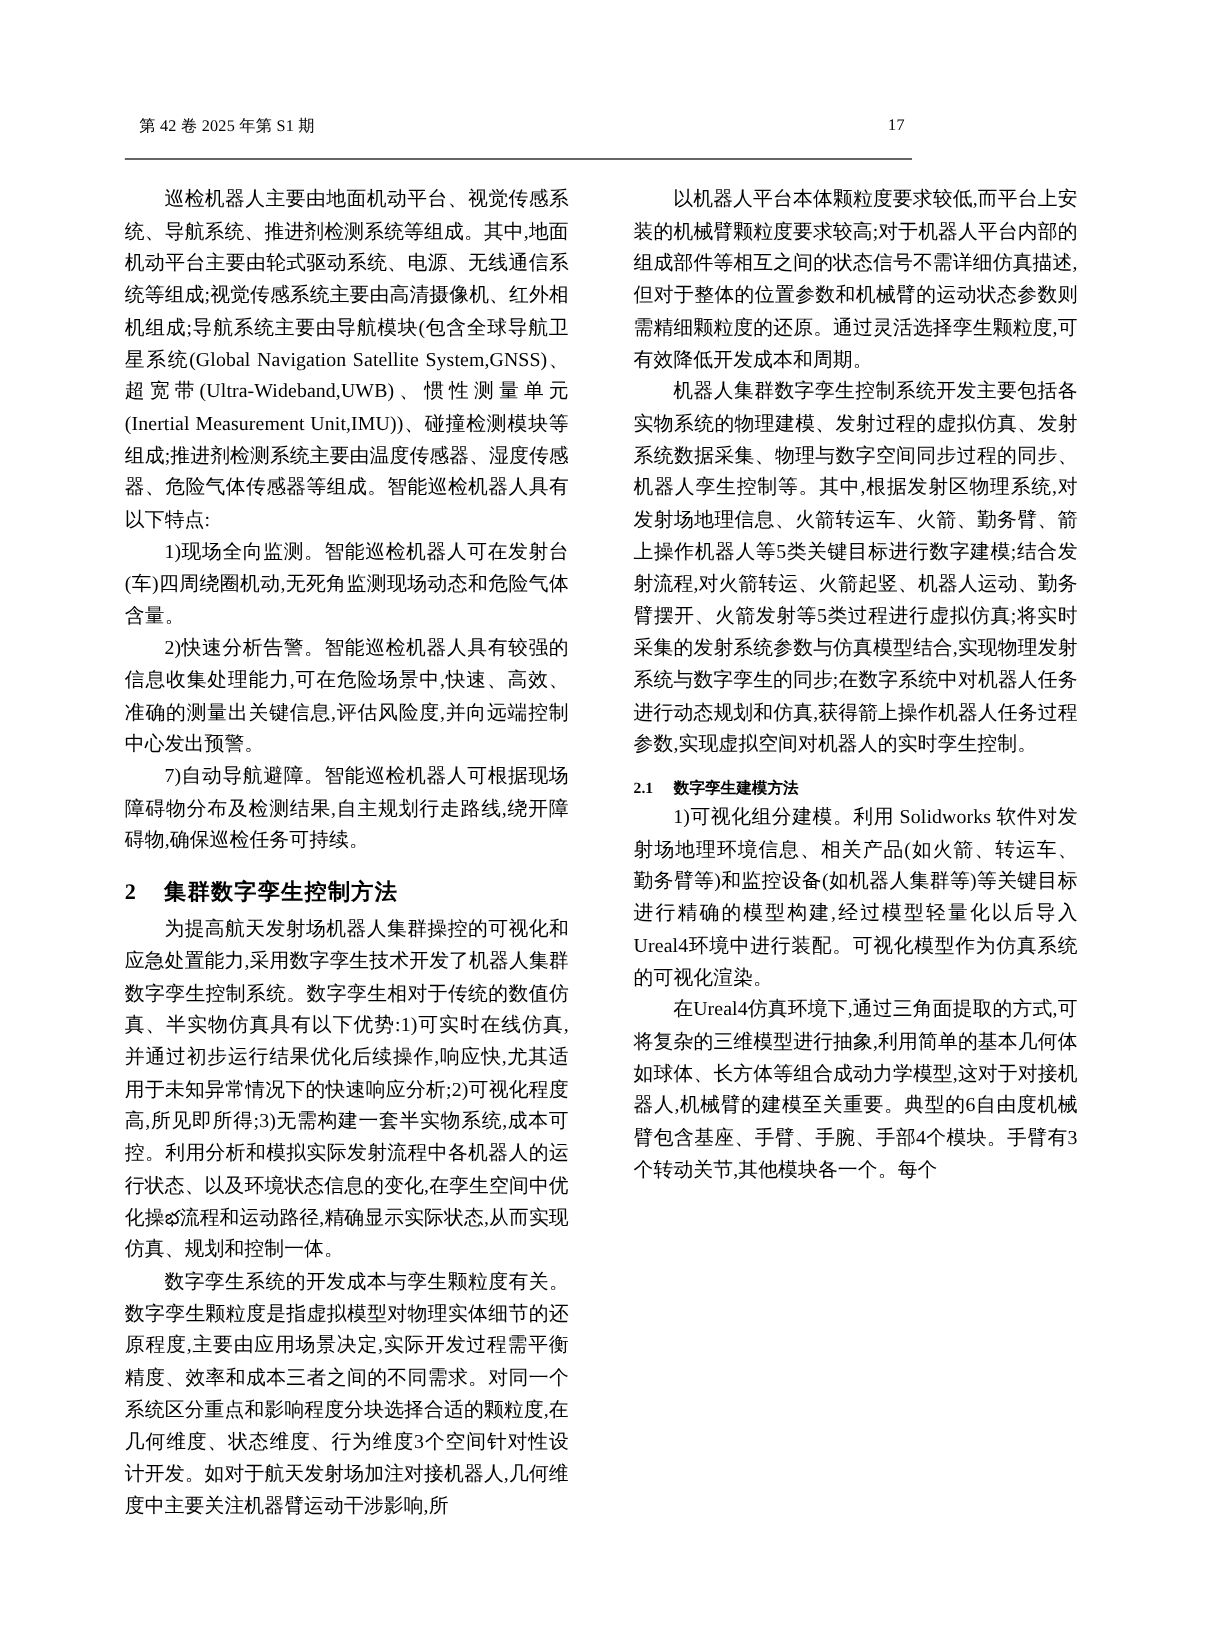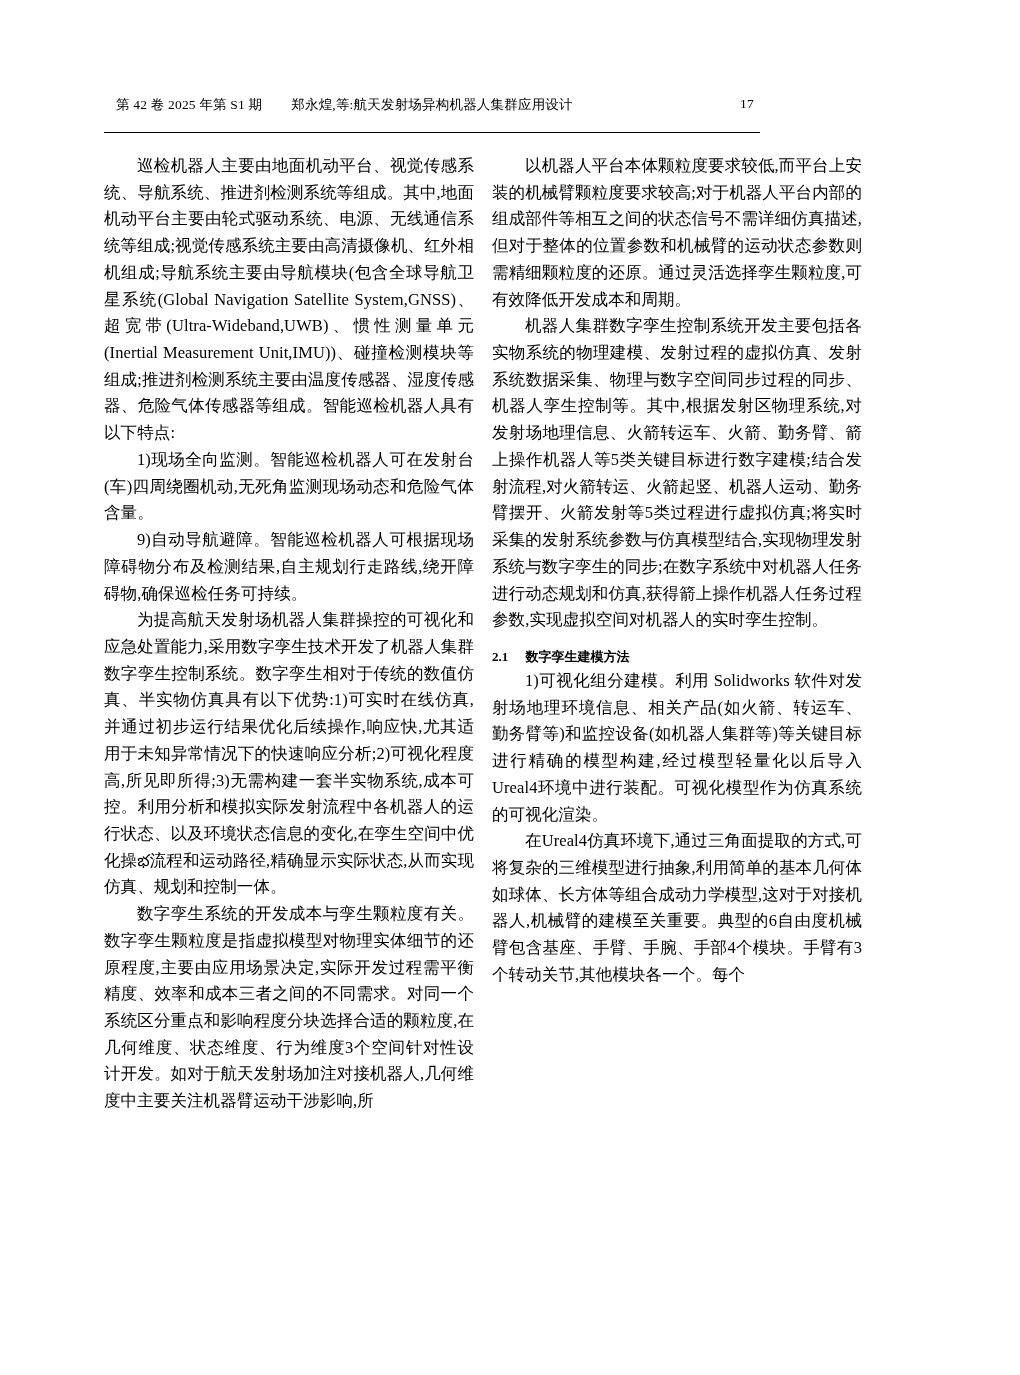--- a/index.html
+++ b/index.html
@@ -52,21 +52,21 @@
   .rule {
     margin-top: 6px;
     border-top: 1px solid #000;
     width: 100%;
   }
   
   .columns {
     margin-top: 20px;
     display: flex;
     flex-direction: row;
-    gap: 18px;
+    gap: 54px;
     align-items: flex-start;
   }
   .col {
     width: 370px;
     flex: 0 0 370px;
   }
   p {
     margin: 0;
     font-size: 16.5px;
     line-height: 1.62;
@@ -92,32 +92,37 @@
     margin-right: 14px;
   }
 </style>
 </head>
 <body>
 
 <div class="page">
 
   <div class="runhead">
     <div class="left">第 42 卷 2025 年第 S1 期</div>
-    <div class="center">郑永煌,等:航天发射场异构机器人集群应用设计</div>
     <div class="right">17</div>
   </div>
   <div class="rule"></div>
 
   <div class="columns">
 
     <div class="col">
       <p class="ind">巡检机器人主要由地面机动平台、视觉传感系统、导航系统、推进剂检测系统等组成。其中,地面机动平台主要由轮式驱动系统、电源、无线通信系统等组成;视觉传感系统主要由高清摄像机、红外相机组成;导航系统主要由导航模块(包含全球导航卫星系统(Global Navigation Satellite System,GNSS)、超宽带(Ultra-Wideband,UWB)、惯性测量单元(Inertial Measurement Unit,IMU))、碰撞检测模块等组成;推进剂检测系统主要由温度传感器、湿度传感器、危险气体传感器等组成。智能巡检机器人具有以下特点:</p>
       <p class="ind">1)现场全向监测。智能巡检机器人可在发射台(车)四周绕圈机动,无死角监测现场动态和危险气体含量。</p>
-      <p class="ind">9)自动导航避障。智能巡检机器人可根据现场障碍物分布及检测结果,自主规划行走路线,绕开障碍物,确保巡检任务可持续。</p>
+      <p class="ind">2)快速分析告警。智能巡检机器人具有较强的信息收集处理能力,可在危险场景中,快速、高效、准确的测量出关键信息,评估风险度,并向远端控制中心发出预警。</p>
+      <p class="ind">7)自动导航避障。智能巡检机器人可根据现场障碍物分布及检测结果,自主规划行走路线,绕开障碍物,确保巡检任务可持续。</p>
 
+      <h2 class="section">
+        <span>2</span>
+        &nbsp;&nbsp;
+        <span>集群数字孪生控制方法</span>
+      </h2>
 
       <p class="ind">为提高航天发射场机器人集群操控的可视化和应急处置能力,采用数字孪生技术开发了机器人集群数字孪生控制系统。数字孪生相对于传统的数值仿真、半实物仿真具有以下优势:1)可实时在线仿真,并通过初步运行结果优化后续操作,响应快,尤其适用于未知异常情况下的快速响应分析;2)可视化程度高,所见即所得;3)无需构建一套半实物系统,成本可控。利用分析和模拟实际发射流程中各机器人的运行状态、以及环境状态信息的变化,在孪生空间中优化操భ流程和运动路径,精确显示实际状态,从而实现仿真、规划和控制一体。</p>
       <p class="ind">数字孪生系统的开发成本与孪生颗粒度有关。数字孪生颗粒度是指虚拟模型对物理实体细节的还原程度,主要由应用场景决定,实际开发过程需平衡精度、效率和成本三者之间的不同需求。对同一个系统区分重点和影响程度分块选择合适的颗粒度,在几何维度、状态维度、行为维度3个空间针对性设计开发。如对于航天发射场加注对接机器人,几何维度中主要关注机器臂运动干涉影响,所</p>
     </div>
 
     <div class="col">
       <p class="ind">以机器人平台本体颗粒度要求较低,而平台上安装的机械臂颗粒度要求较高;对于机器人平台内部的组成部件等相互之间的状态信号不需详细仿真描述,但对于整体的位置参数和机械臂的运动状态参数则需精细颗粒度的还原。通过灵活选择孪生颗粒度,可有效降低开发成本和周期。</p>
       <p class="ind">机器人集群数字孪生控制系统开发主要包括各实物系统的物理建模、发射过程的虚拟仿真、发射系统数据采集、物理与数字空间同步过程的同步、机器人孪生控制等。其中,根据发射区物理系统,对发射场地理信息、火箭转运车、火箭、勤务臂、箭上操作机器人等5类关键目标进行数字建模;结合发射流程,对火箭转运、火箭起竖、机器人运动、勤务臂摆开、火箭发射等5类过程进行虚拟仿真;将实时采集的发射系统参数与仿真模型结合,实现物理发射系统与数字孪生的同步;在数字系统中对机器人任务进行动态规划和仿真,获得箭上操作机器人任务过程参数,实现虚拟空间对机器人的实时孪生控制。</p>
 
       <h3 class="subsection">

